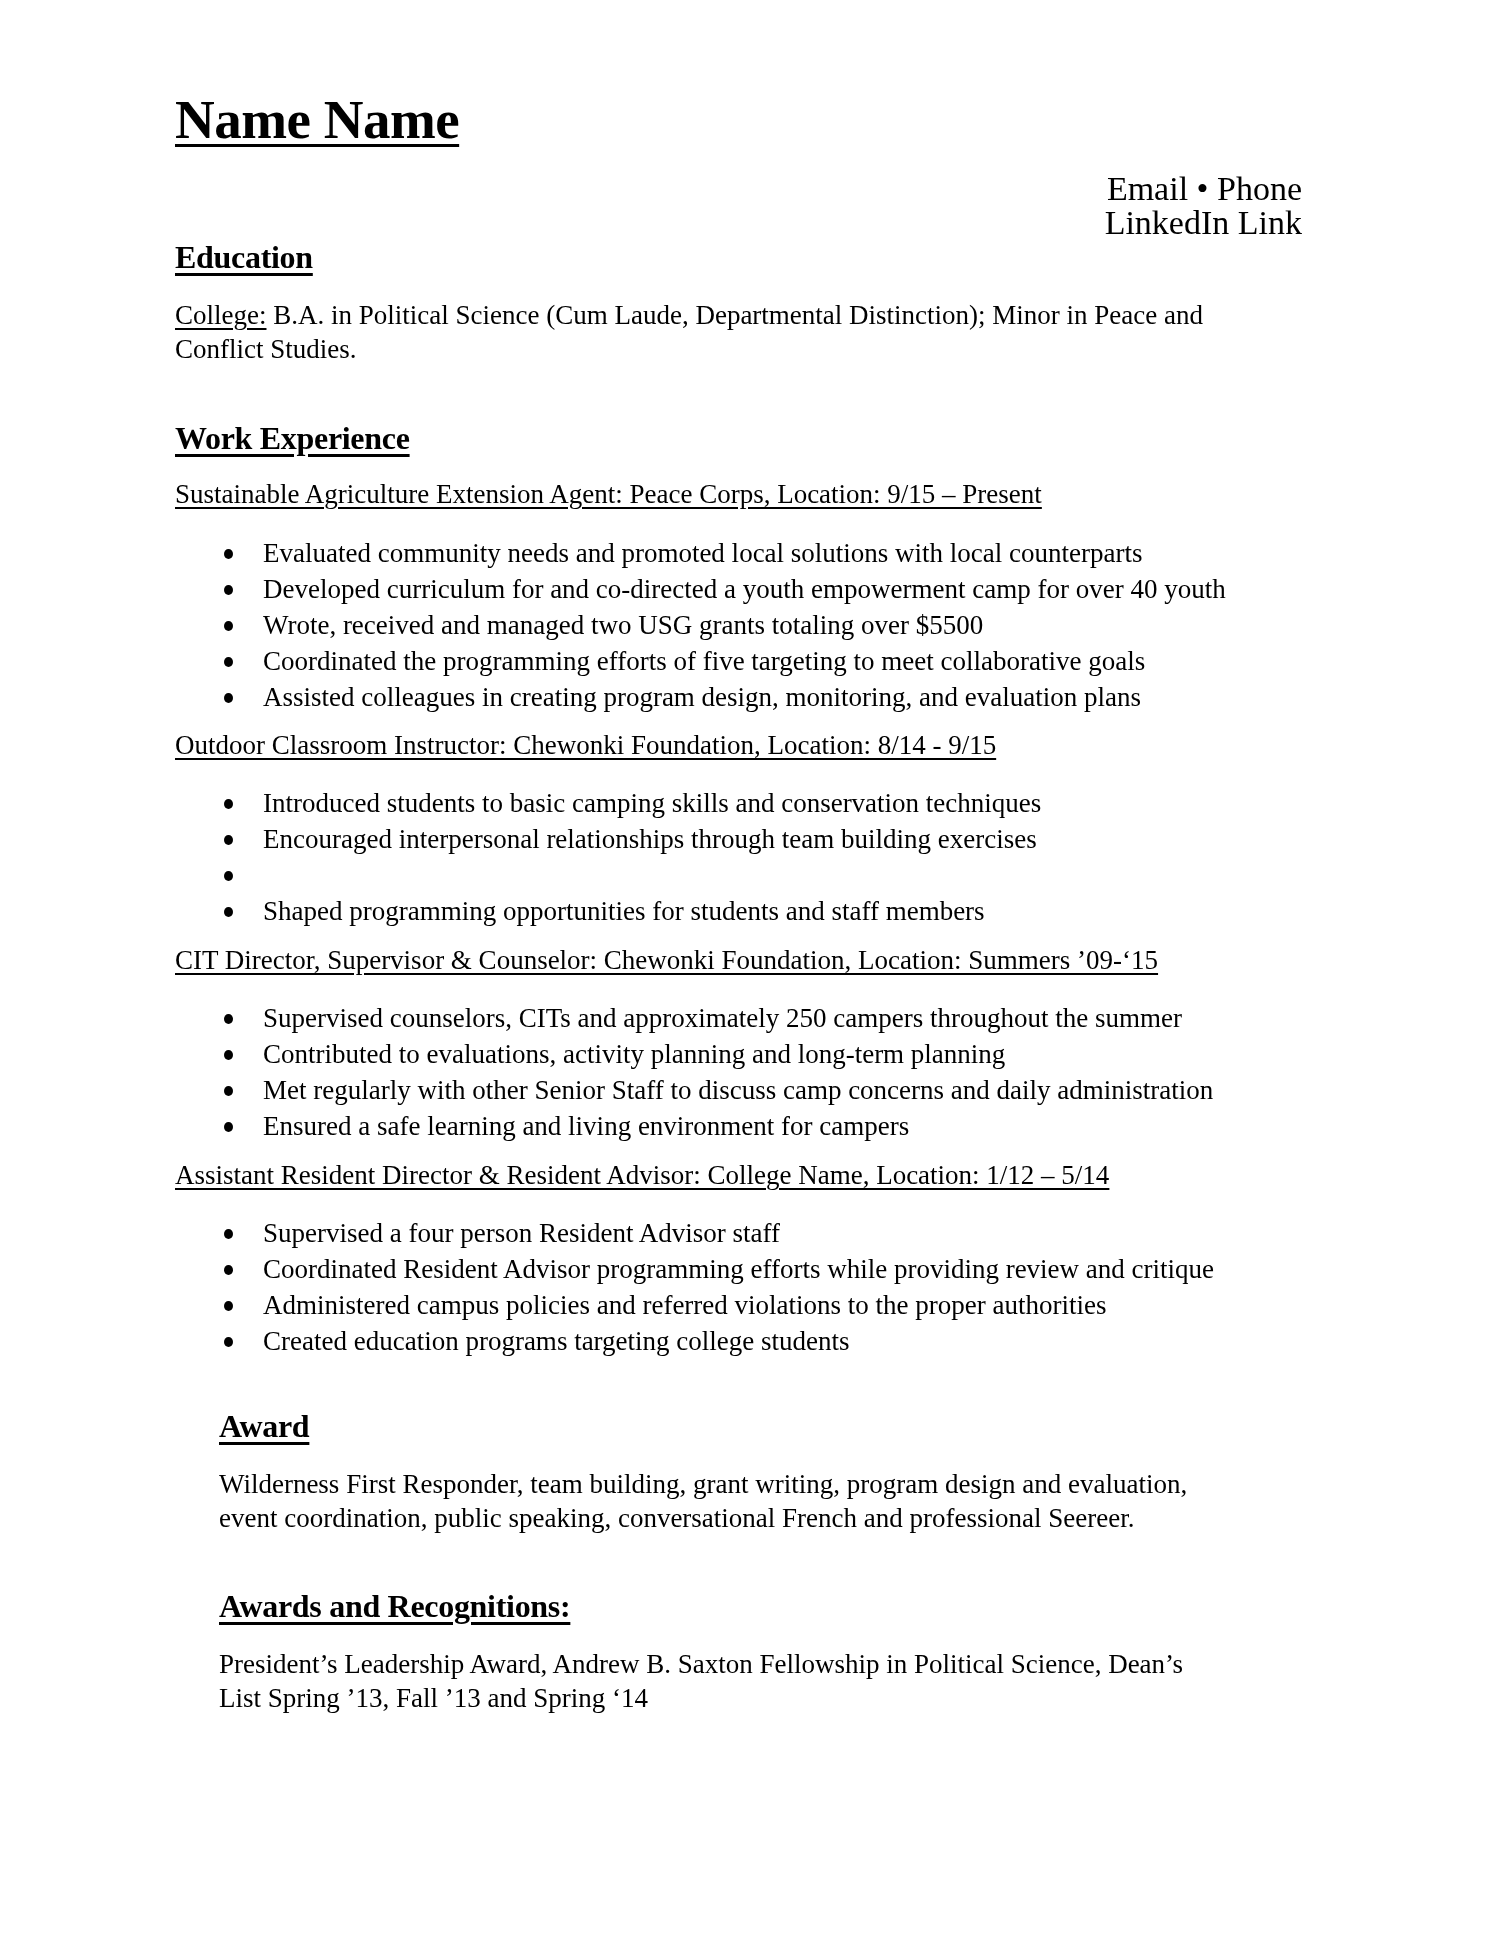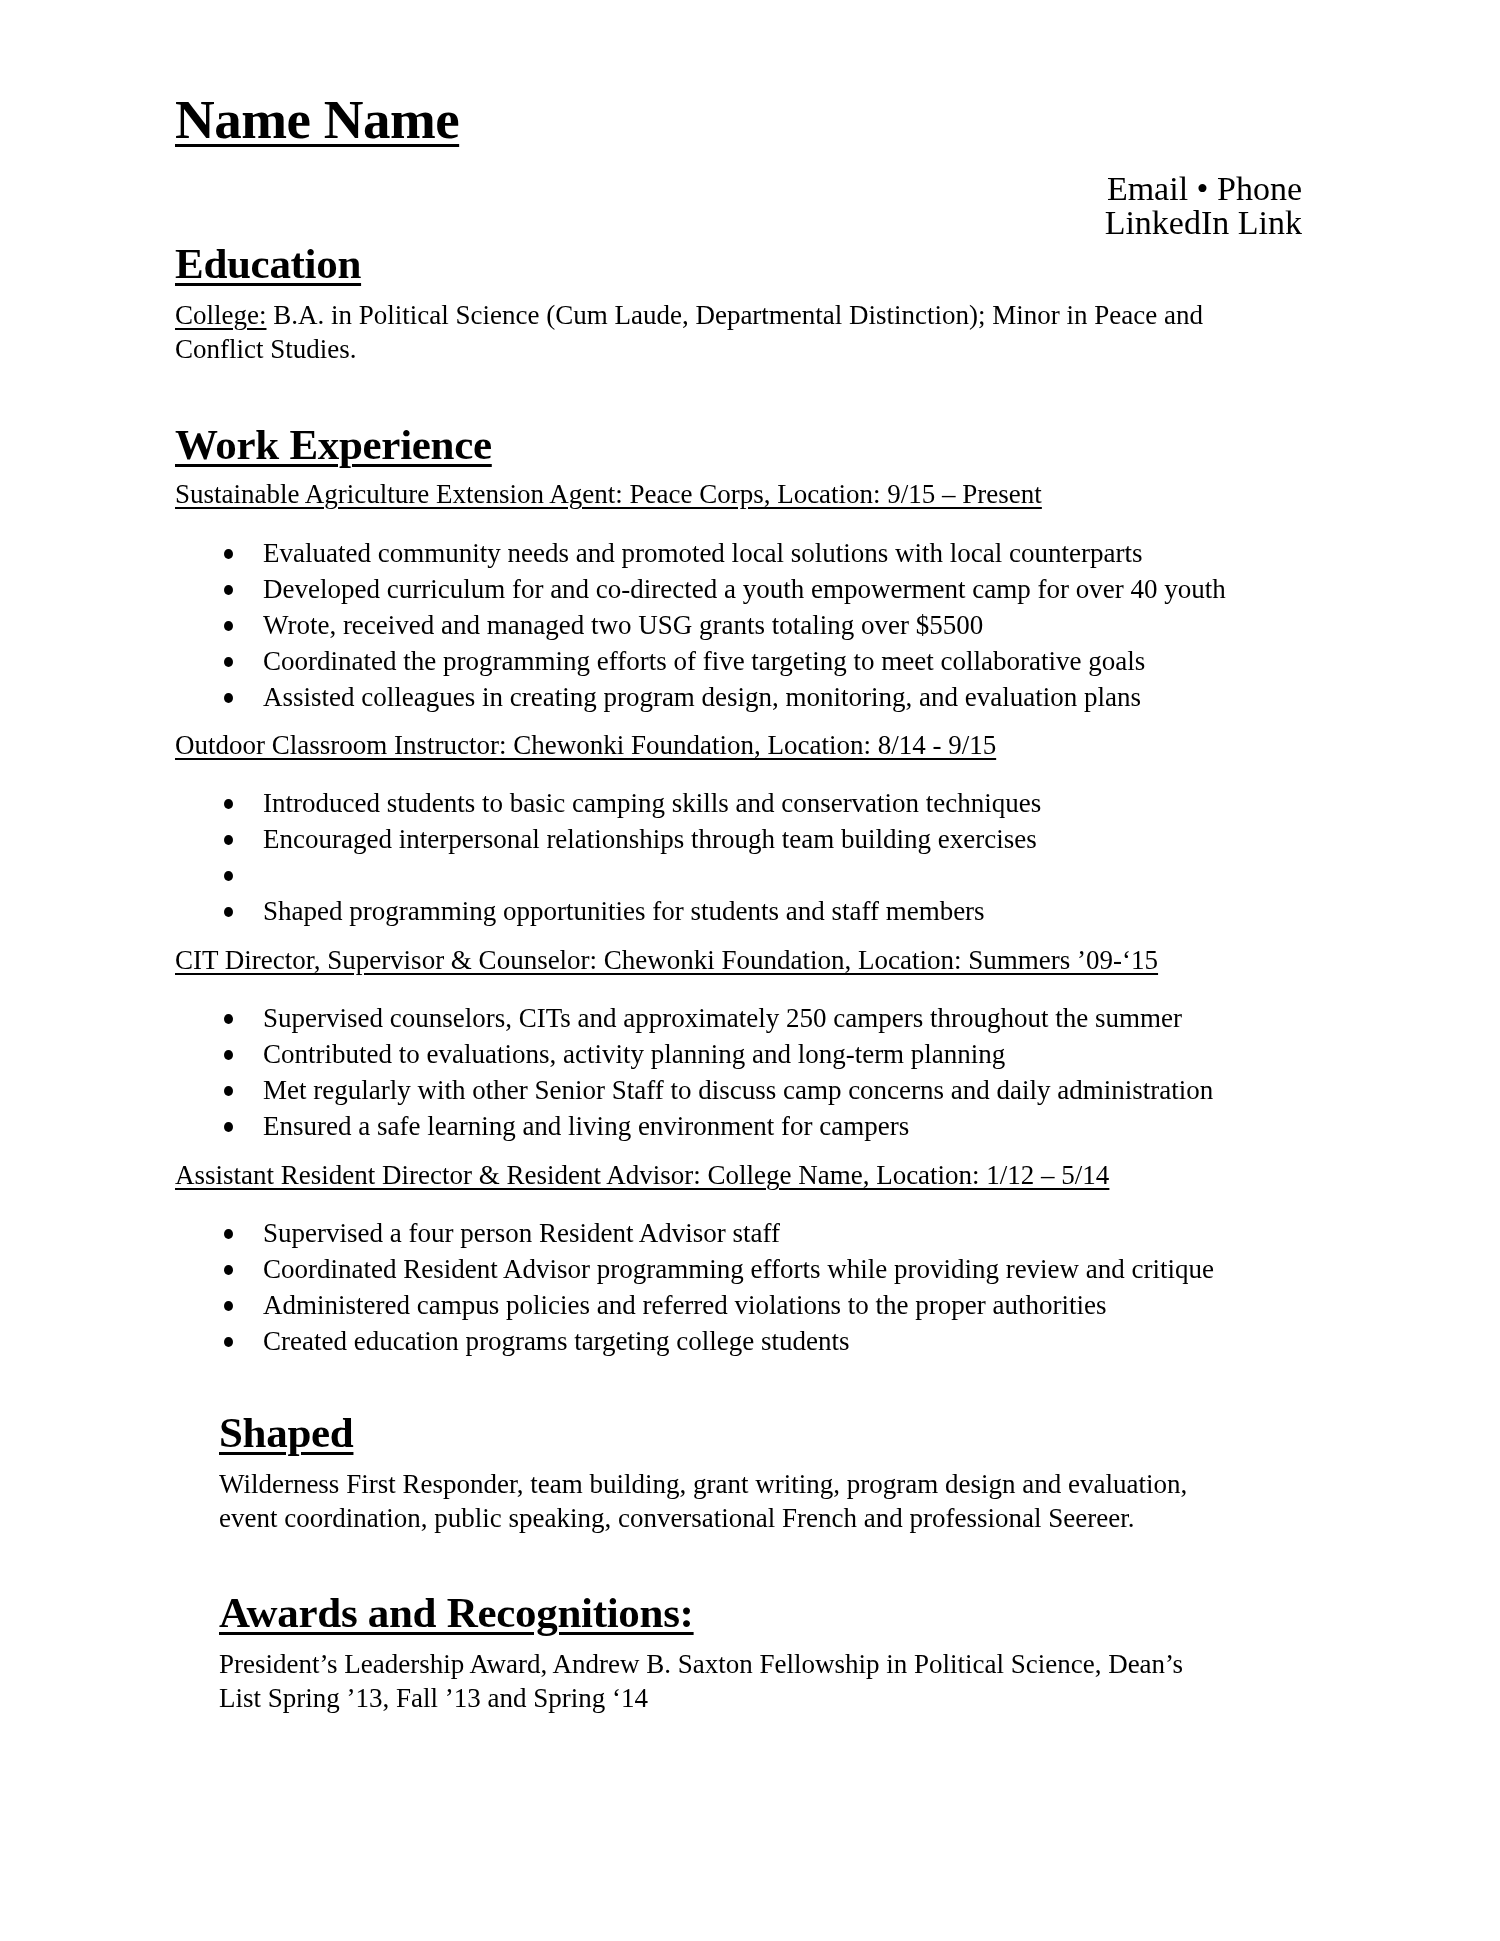--- a/index.html
+++ b/index.html
@@ -11,21 +11,21 @@
   .abs { position: absolute; white-space: nowrap; }
   .name {
     left: 175px; top: 88px; font-size: 55px; font-weight: bold;
     text-decoration: underline; text-decoration-thickness: 3px; text-underline-offset: 6px;
     letter-spacing: -0.5px;
   }
   .contact { right: 198px; text-align: right; font-size: 34px; line-height: 34px; margin-top: 32px; }
   .contact1 { top: 140px; }
   .contact2 { top: 174px; }
   .h2 {
-    font-size: 43px; font-weight: bold; text-decoration: underline;
+    font-size: 32px; font-weight: bold; text-decoration: underline;
     text-decoration-thickness: 3px; text-underline-offset: 5px; letter-spacing: -0.3px;
   }
   .body-text { font-size: 27px; line-height: 34px; }
   .job-title { font-size: 27px; text-decoration: underline; text-decoration-thickness: 1.5px; text-underline-offset: 4px; }
   ul.bullets { position: absolute; left: 175px; margin: 1px; padding: 0; list-style: none; }
   ul.bullets li { position: relative; height: 36px; line-height: 36px; font-size: 27px; padding-left: 87px; white-space: nowrap; }
   ul.bullets li .dot {
     position: absolute; left: 48px; top: 14px; width: 9px; height: 10px; border-radius: 50%; background: #000;
   }
   .underline-label { text-decoration: underline; text-decoration-thickness: 1.5px; text-underline-offset: 4px; }
@@ -71,19 +71,19 @@
 </ul>
 
 <div class="abs job-title" style="left:175px; top:1160px;">Assistant Resident Director &amp; Resident Advisor: College Name, Location: 1/12 – 5/14</div>
 <ul class="bullets" style="top:1214px;">
   <li><span class="dot"></span><span>Supervised a four person Resident Advisor staff</span></li>
   <li><span class="dot"></span><span>Coordinated Resident Advisor programming efforts while providing review and critique</span></li>
   <li><span class="dot"></span><span>Administered campus policies and referred violations to the proper authorities</span></li>
   <li><span class="dot"></span><span>Created education programs targeting college students</span></li>
 </ul>
 
-<div class="abs h2" style="left:219px; top:1408px;">Shaped</div>
+<div class="abs h2" style="left:219px; top:1408px;">Award</div>
 <div class="abs body-text" style="left:219px; top:1467px;">Wilderness First Responder, team building, grant writing, program design and evaluation,</div>
 <div class="abs body-text" style="left:219px; top:1501px;">event coordination, public speaking, conversational French and professional Seereer.</div>
 
 <div class="abs h2" style="left:219px; top:1588px;">Awards and Recognitions:</div>
 <div class="abs body-text" style="left:219px; top:1647px;">President’s Leadership Award, Andrew B. Saxton Fellowship in Political Science, Dean’s</div>
 <div class="abs body-text" style="left:219px; top:1681px;">List Spring ’13, Fall ’13 and Spring ‘14</div>
 
 </body></html>

